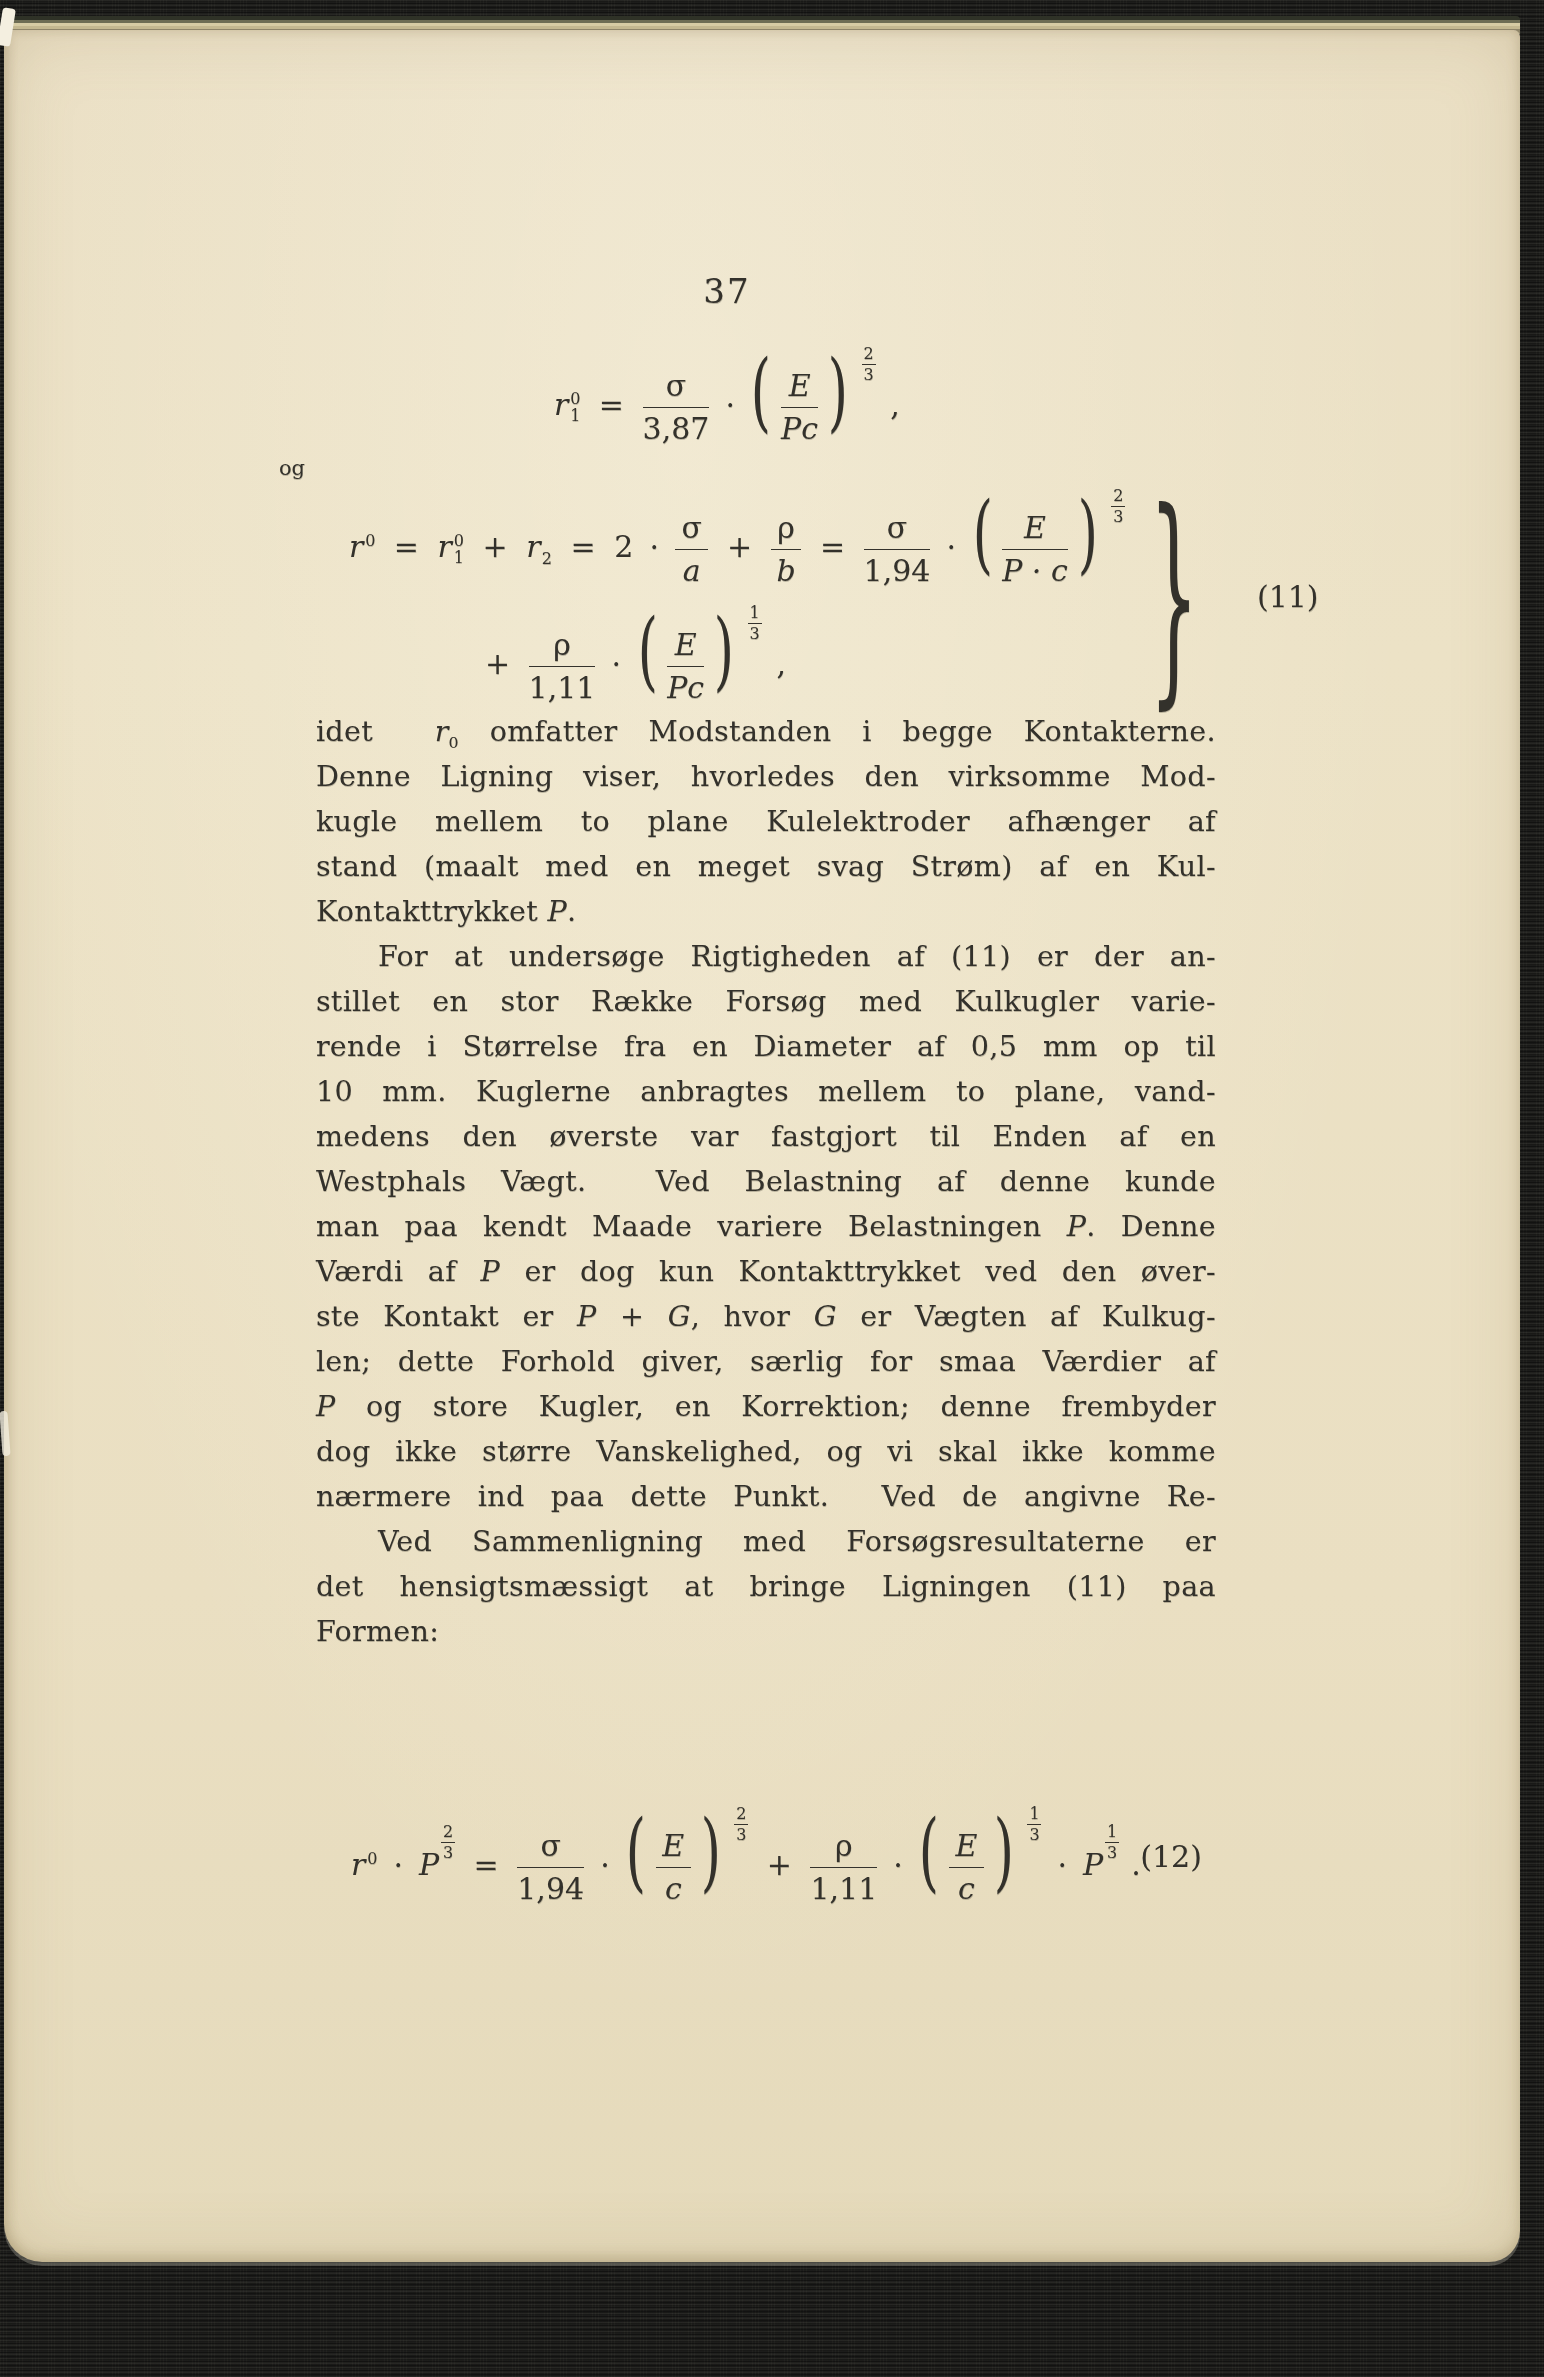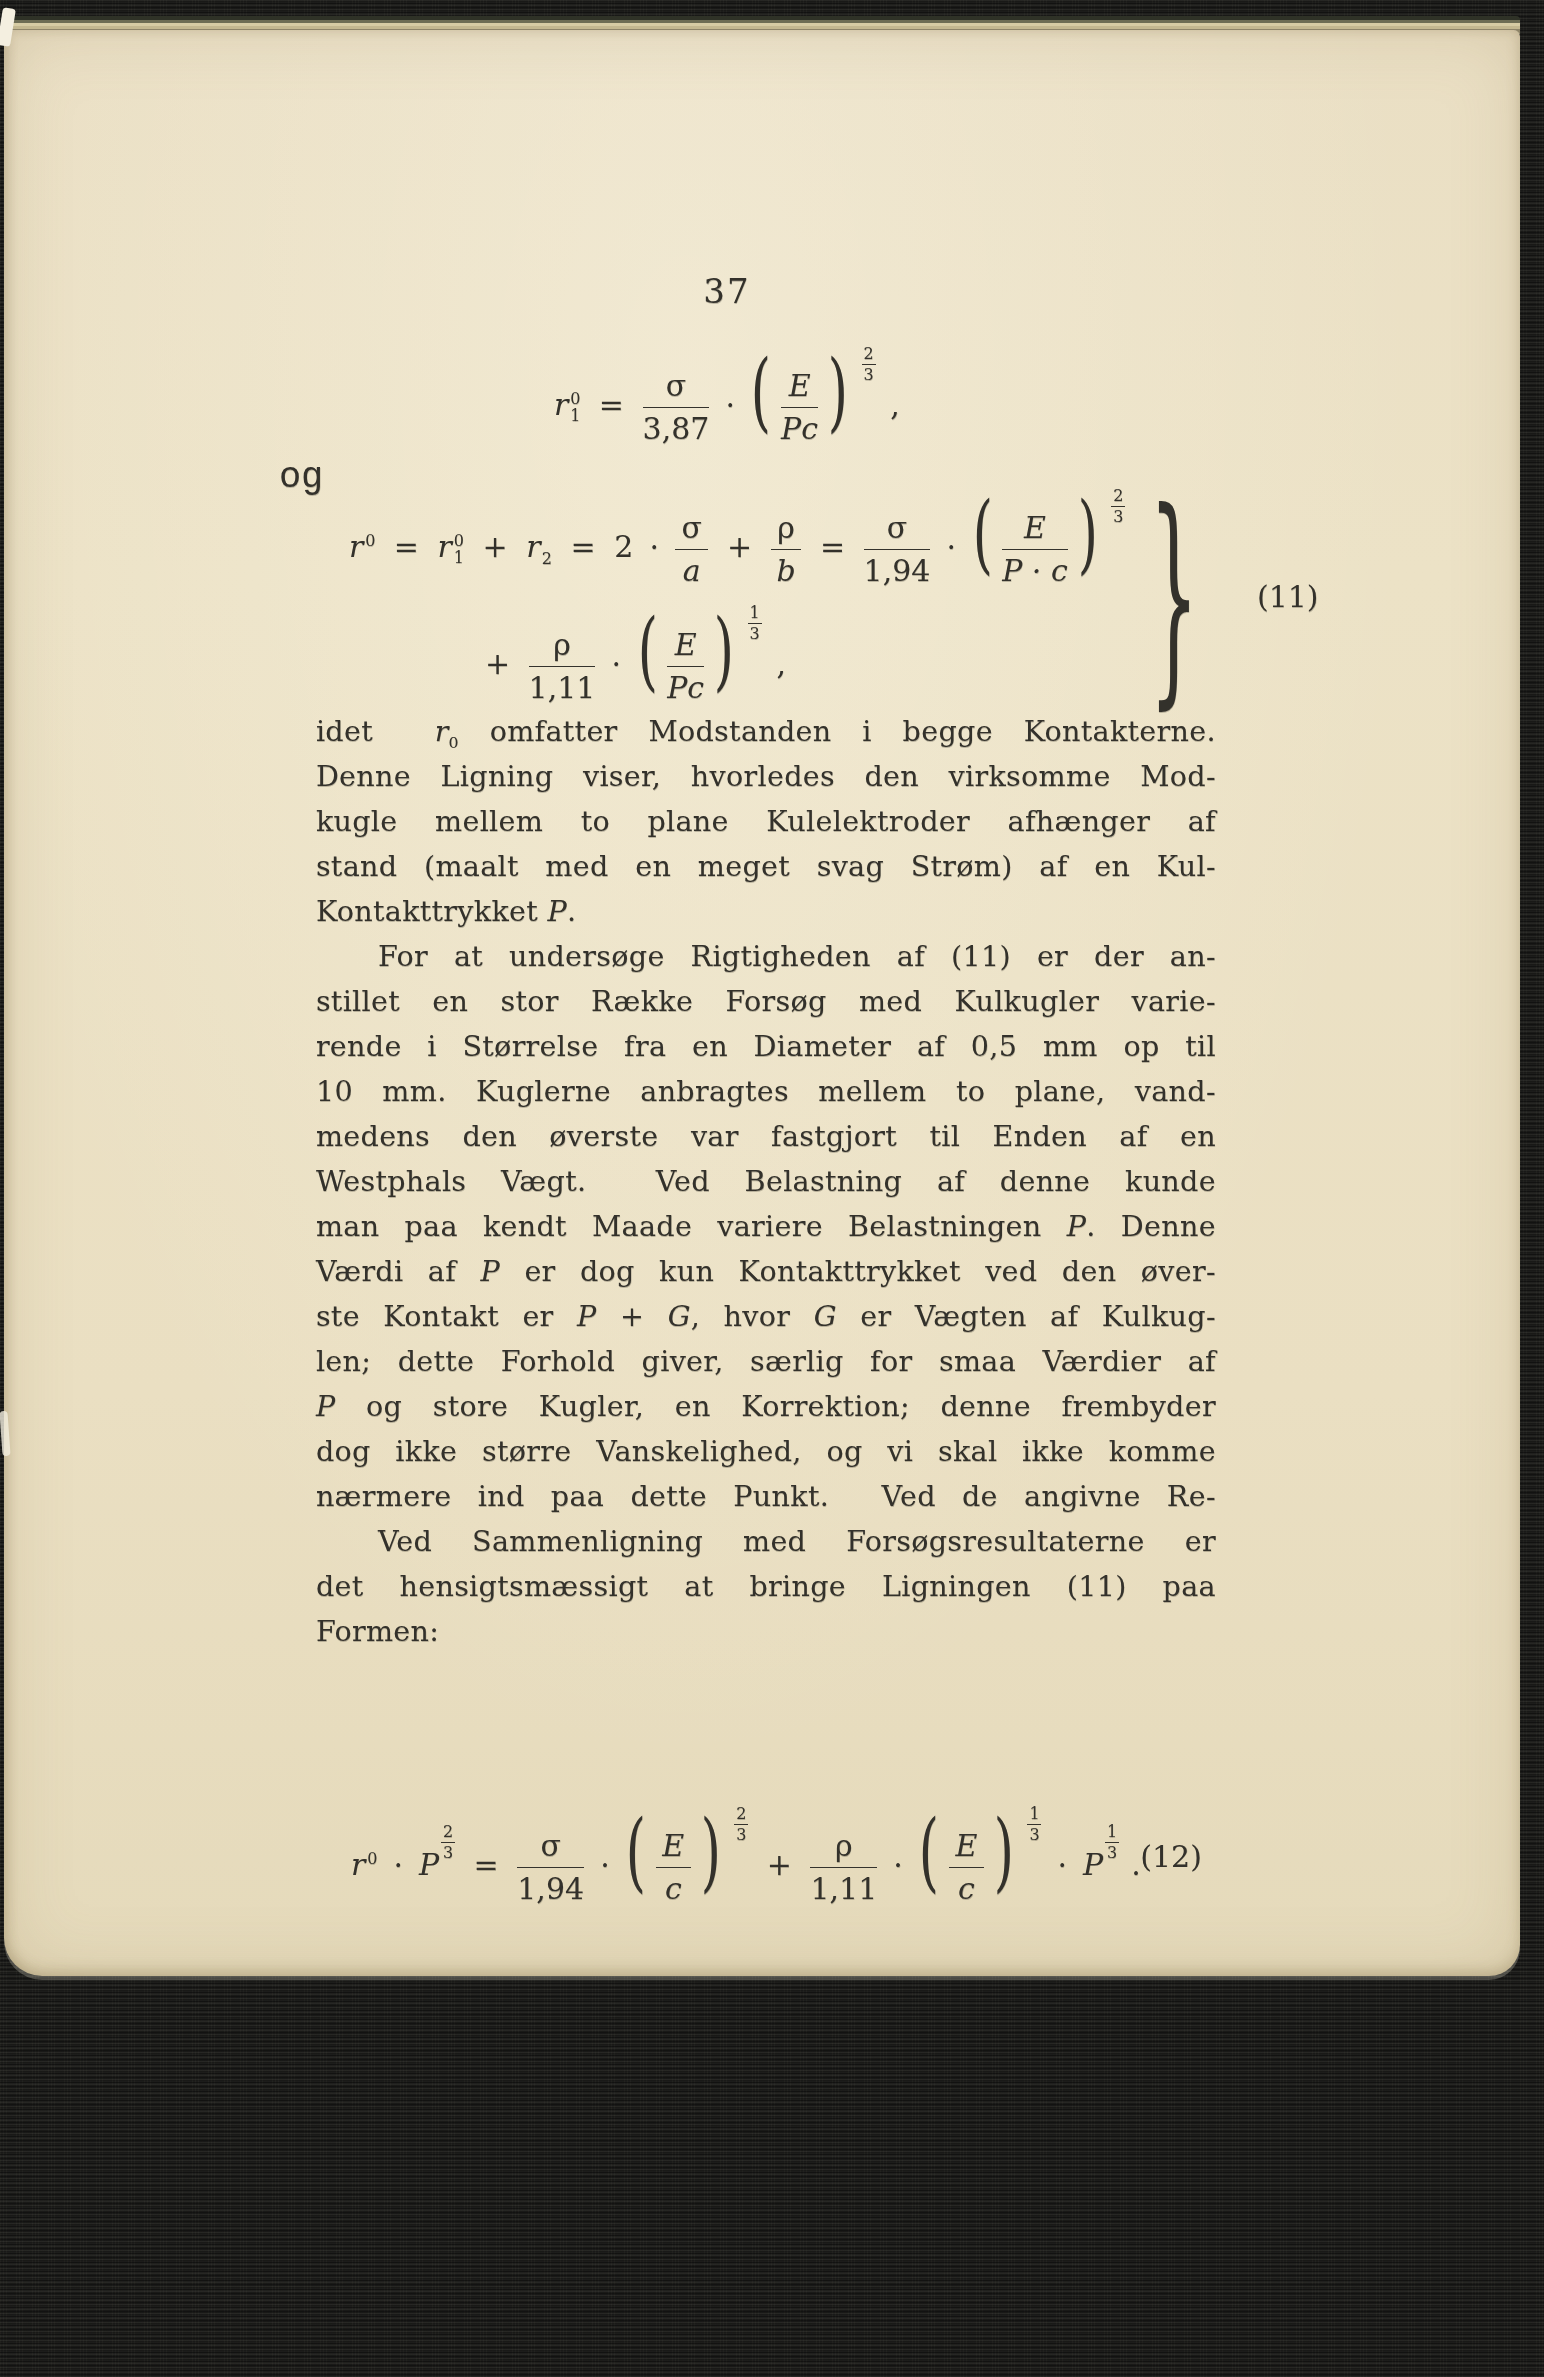--- a/index.html
+++ b/index.html
@@ -11,36 +11,36 @@
       repeating-linear-gradient(90deg, rgba(110,110,100,.08) 0 0.6px, transparent 0.6px 3.2px);
     font-family:"DejaVu Serif","Liberation Serif",serif;
     color:#33312b;
   }
   .edges{
     position:absolute;left:3.9px;top:15.6px;width:1516px;height:18px;
     background:linear-gradient(180deg,#2f3227 0 22%,#6e6d54 22% 40%,#d7cca4 40% 58%,#c4b890 58% 74%,#8e8468 74% 100%);
     border-radius:2.6px 3.9px 0 0;
   }
   .paper{
-    position:absolute;left:3.9px;top:30px;width:1516px;height:1946px;
+    position:absolute;left:3.9px;top:30px;width:1516px;height:2232px;
     background:
       radial-gradient(ellipse at 45% 18%, rgba(255,252,240,.30), transparent 62%),
       linear-gradient(180deg,#eadfc4,#ece2c6 28%,#eadfc2 70%,#e5dabb);
     border-radius:3.9px 6.5px 31px 38px;
     box-shadow: inset 0 0 71px rgba(140,115,70,.20), inset 0 -5.2px 14.3px rgba(120,100,60,.22), inset 3.9px 0 10.4px rgba(130,110,70,.18), 0 3.9px 0 rgba(240,234,214,.25);
   }
   .sliver{position:absolute;background:#f4efe0;}
   .s1{left:-3.9px;top:-22px;width:13px;height:38px;border-radius:3.2px;transform:rotate(9deg);}
   .s2{left:-3.2px;top:1381px;width:8.4px;height:45px;border-radius:3.9px;transform:rotate(-4deg);opacity:.8;}
   .ink{color:#33312b;text-shadow:0.3px 0.5px 0 rgba(50,45,35,.28);}
   .pagenum{
     position:absolute;left:272px;top:241px;width:902px;
     text-align:center;font-size:34px;letter-spacing:1.9px;
   }
-  .og{position:absolute;left:275px;top:426px;font-size:37px;font-family:Liberation Mono, monospace;}
+  .og{position:absolute;left:275px;top:426px;font-size:21px;}
   .eq{font-size:30px;white-space:nowrap;}
   .mi{font-style:italic;}
   .mn{font-style:normal;}
   .mo{margin:0 9px;}
   .mo.tight{margin:0 6.5px;}
   .frac{display:inline-block;text-align:center;vertical-align:middle;line-height:1.12;}
   .frac .num{display:block;padding:1.3px 6.5px 4.5px;border-bottom:1.9px solid #34322c;}
   .frac .den{display:block;padding-top:4.5px;}
   .bigp{display:inline-block;font-size:86px;line-height:0;vertical-align:-6.5px;transform:scaleX(.6);margin:0 -6.5px;font-weight:400;}
   .efrac{display:inline-block;text-align:center;font-size:16px;line-height:1;}

